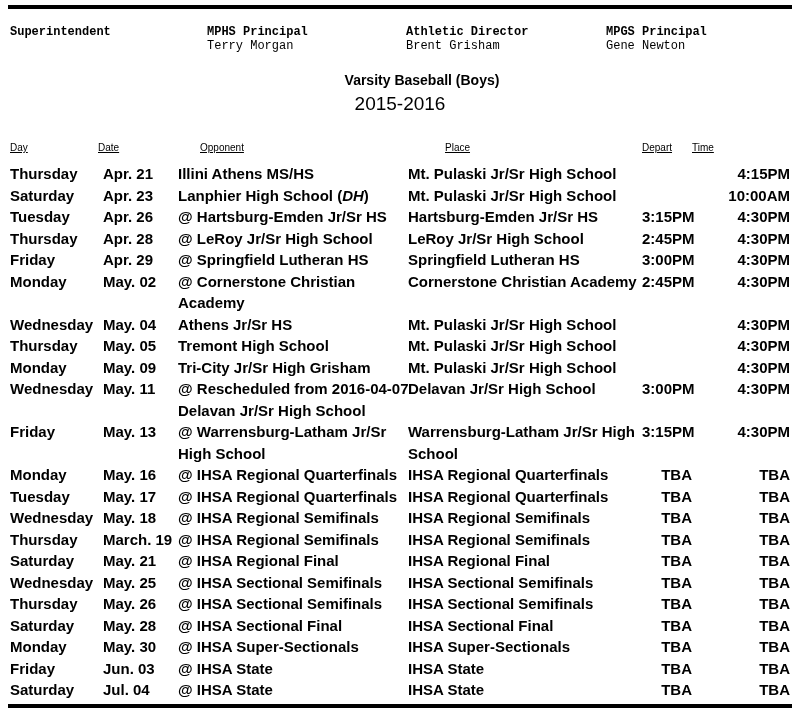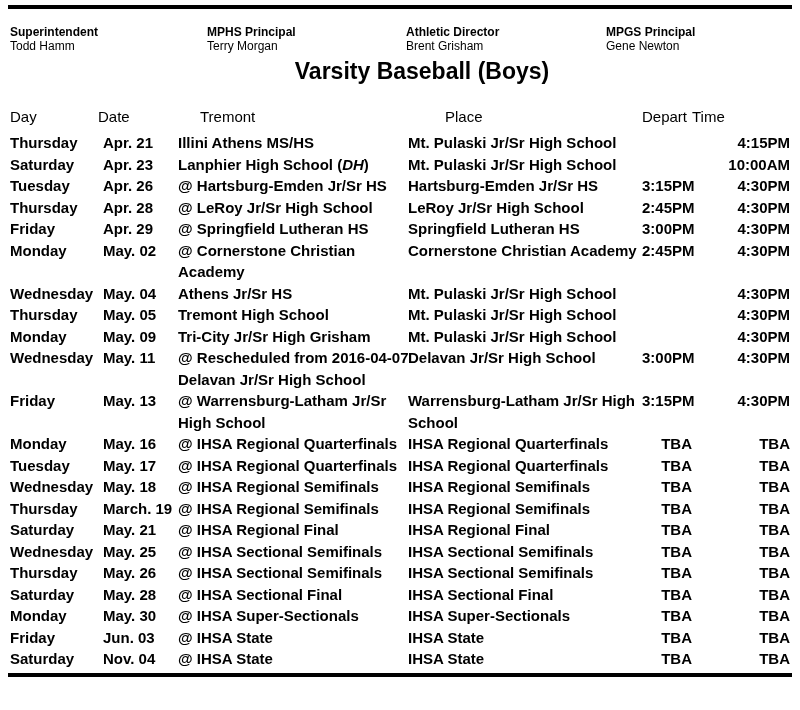--- a/index.html
+++ b/index.html
@@ -12,27 +12,28 @@
   .page { position: relative; width: 800px; height: 710px; }
 
   .rule { height: 4px; background: #000; margin-left: 8px; width: 784px; }
   .rule.top { margin-top: 5px; }
   .rule.bottom { margin-top: 3px; }
 
   .staff {
     display: grid;
     grid-template-columns: 197px 199px 200px 1fr;
     margin: 16px 11px 0 10px;
+    font-family: Liberation Mono, monospace;
   }
   .staff .role { font-weight: bold; font-size: 12px; line-height: 14px; }
   .staff .name { font-weight: normal; font-size: 12px; line-height: 14px; }
 
   .title {
-    margin: 5px 0 0 0;
-    font-size: 23px; line-height: 26px;
+    margin: 14px 0 0 0;
+    font-size: 14px; line-height: 26px;
     font-weight: bold; text-align: center; padding-left: 44px;
   }
   .season {
     font-size: 19px; line-height: 22px;
     font-weight: normal; text-align: center;
   }
 
   table.schedule {
     border-collapse: collapse;
     table-layout: fixed;
@@ -40,22 +41,22 @@
     width: 780px;
   }
   col.c-day     { width: 88px; }
   col.c-date    { width: 80px; }
   col.c-opp     { width: 230px; }
   col.c-place   { width: 234px; }
   col.c-depart  { width: 50px; }
   col.c-time    { width: 98px; }
 
   th {
-    font-weight: normal; font-size: 15px; line-height: 16px;
-    text-align: left; 
+    font-weight: normal; font-size: 10px; line-height: 16px;
+    text-align: left; text-decoration: underline;
     padding: 0 0 7px 0; white-space: pre;
   }
   th.h-opp    { padding-left: 22px; }
   th.h-place  { padding-left: 37px; }
   th.h-center { text-align: left; }
 
   td {
     font-weight: bold; font-size: 15px; line-height: 21.5px;
     vertical-align: top; padding: 0; white-space: pre;
   }
@@ -65,52 +66,52 @@
 </head>
 <body>
 
 <div class="page">
 
   <div class="rule top"></div>
 
   <div class="staff">
     <div>
       <div class="role">Superintendent</div>
-      <div class="name">Todd Hamm</div>
     </div>
     <div>
       <div class="role">MPHS Principal</div>
       <div class="name">Terry Morgan</div>
     </div>
     <div>
       <div class="role">Athletic Director</div>
       <div class="name">Brent Grisham</div>
     </div>
     <div>
       <div class="role">MPGS Principal</div>
       <div class="name">Gene Newton</div>
     </div>
   </div>
 
   <div class="title">Varsity Baseball (Boys)</div>
+  <div class="season">2015-2016</div>
 
   <table class="schedule">
     <colgroup>
       <col class="c-day">
         <col class="c-date">
         <col class="c-opp">
       <col class="c-place">
         <col class="c-depart">
         <col class="c-time">
     </colgroup>
     <thead>
       <tr>
         <th>Day</th>
         <th>Date</th>
-        <th class="h-opp">Tremont</th>
+        <th class="h-opp">Opponent</th>
         <th class="h-place">Place</th>
         <th class="h-center">Depart</th>
         <th class="h-center">Time</th>
       </tr>
     </thead>
     <tbody id="schedule-body">
         <tr>
           <td>Thursday</td>
           <td class="date">Apr. 21</td>
           <td>Illini Athens MS/HS</td>
@@ -277,21 +278,21 @@
         <tr>
           <td>Friday</td>
           <td class="date">Jun. 03</td>
           <td>@ IHSA State</td>
           <td>IHSA State</td>
           <td class="center">TBA</td>
           <td class="center">TBA</td>
         </tr>
         <tr>
           <td>Saturday</td>
-          <td class="date">Nov. 04</td>
+          <td class="date">Jul. 04</td>
           <td>@ IHSA State</td>
           <td>IHSA State</td>
           <td class="center">TBA</td>
           <td class="center">TBA</td>
         </tr>
       </tbody>
   </table>
 
   <div class="rule bottom"></div>
 

